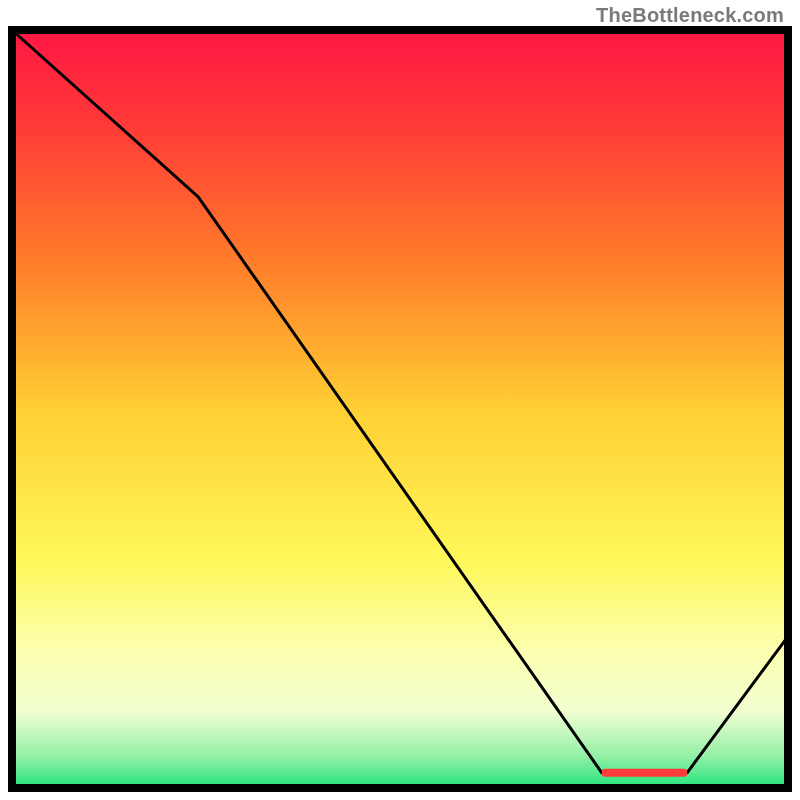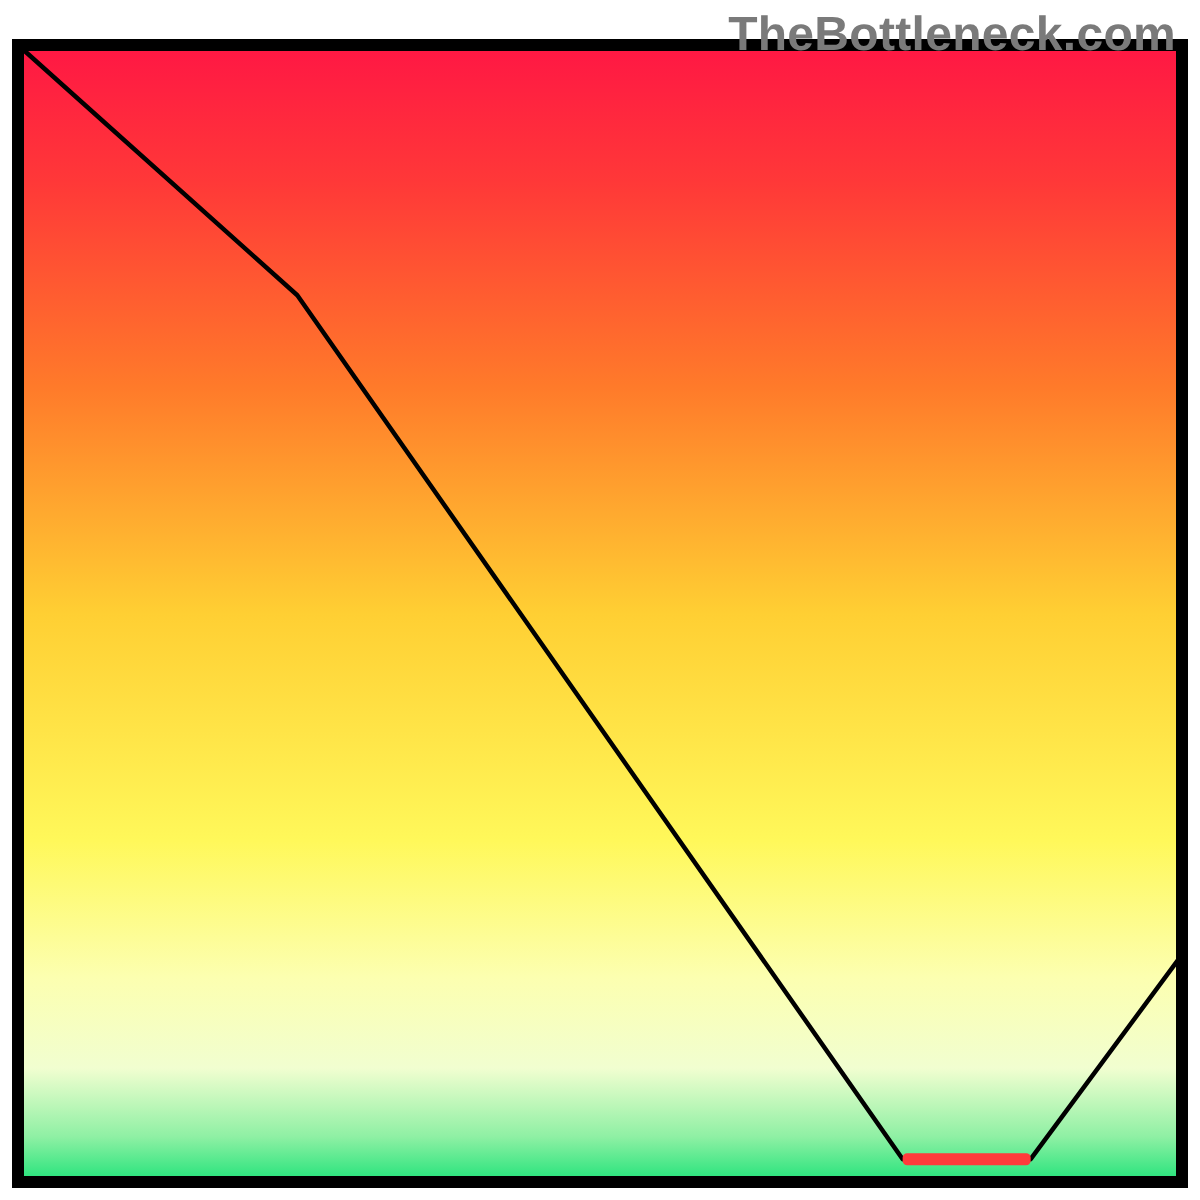--- a/index.html
+++ b/index.html
@@ -13,21 +13,21 @@
   }
   .stage {
     position: relative;
     width: 800px;
     height: 800px;
   }
   .watermark {
     position: absolute;
     top: 4px;
     right: 16px;
-    font-size: 32px;
+    font-size: 20px;
     font-weight: bold;
     color: #7a7a7a;
     letter-spacing: 0.2px;
   }
   svg {
     display: block;
   }
 </style>
 </head>
 <body>

